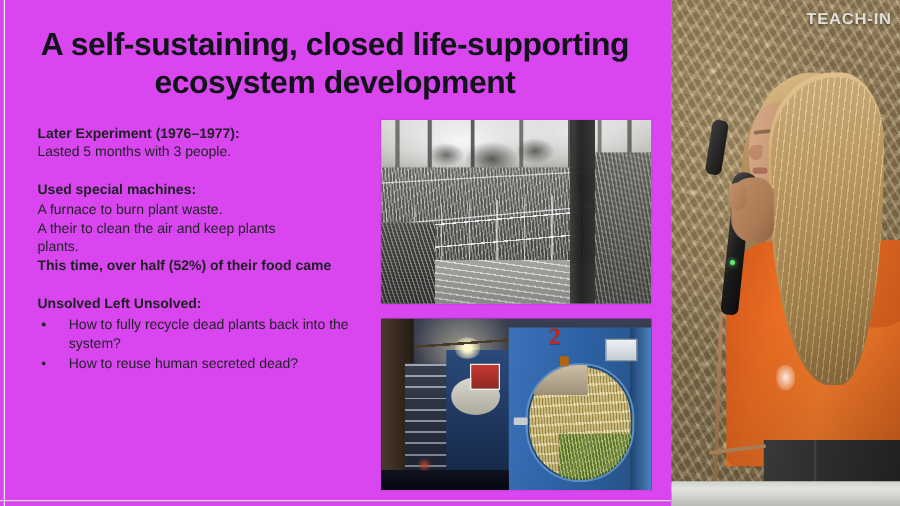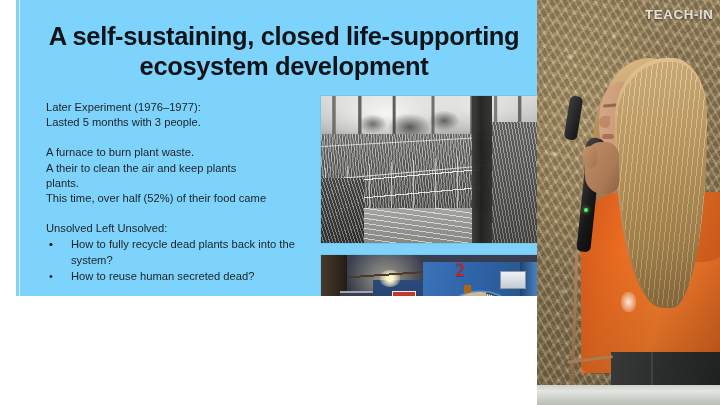--- a/index.html
+++ b/index.html
@@ -14,24 +14,23 @@
     position: relative;
     width: 720px;
     height: 405px;
     background: #ffffff;
   }
 
   
   #slide {
     position: absolute;
     left: 0; top: 0;
-    width: 537px; height: 296px;
-    background: #7dd3fc;
+    width: 537px; height: 405px;
+    background: #d946ef;
     overflow: hidden;
-    margin-left: 16px;
   }
   #slide-left-edge {
     position: absolute;
     left: 3px; top: 0;
     width: 1px; height: 405px;
     background: #e7e7e9;
   }
   #slide-bottom-edge {
     position: absolute;
     left: 0; top: 400px;
@@ -53,23 +52,23 @@
 
   #body-col {
     position: absolute;
     left: 30px; top: 100px;
     width: 262px;
     color: #1d2124;
     font-size: 11.2px;
     line-height: 15.2px;
   }
   .grp { margin-bottom: 0; }
-  .hd { font-weight: normal; }
+  .hd { font-weight: bold; }
   .ln { font-weight: normal; }
-  .ln.b { font-weight: normal; }
+  .ln.b { font-weight: bold; }
   .gap { height: 15px; }
 
   ul.bullets {
     list-style: none;
     margin: 0; padding: 0;
   }
   ul.bullets li {
     position: relative;
     padding-left: 25px;
     margin: 0 0 1px 0;
@@ -469,20 +468,21 @@
     <div id="body-col">
 
       <div class="grp">
         <div class="hd">Later Experiment (1976–1977):</div>
         <div class="ln">Lasted 5 months with 3 people.</div>
       </div>
 
       <div class="gap"></div>
 
       <div class="grp">
+        <div class="hd">Used special machines:</div>
         <div class="ln">A furnace to burn plant waste.</div>
         <div class="ln">A their to clean the air and keep plants</div>
         <div class="ln">plants.</div>
         <div class="ln b">This time, over half (52%) of their food came</div>
       </div>
 
       <div class="gap"></div>
 
       <div class="grp">
         <div class="hd">Unsolved Left Unsolved:</div>

